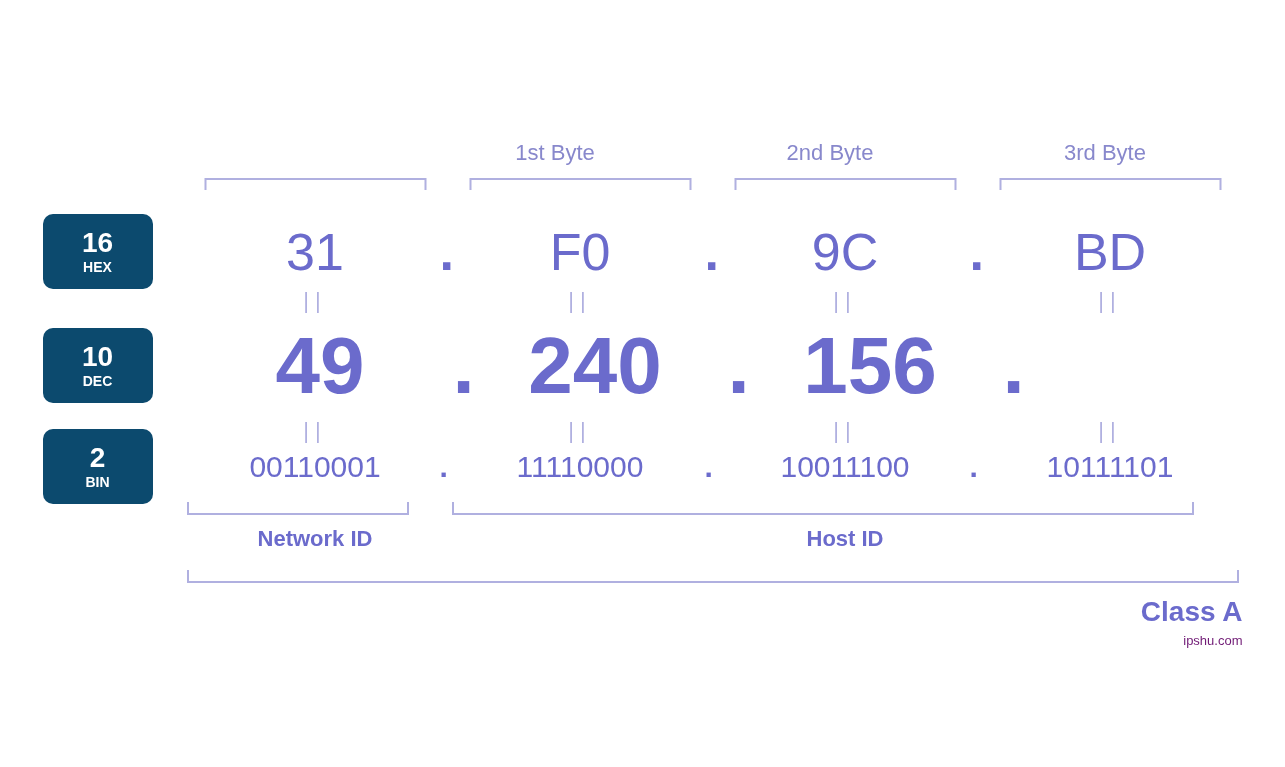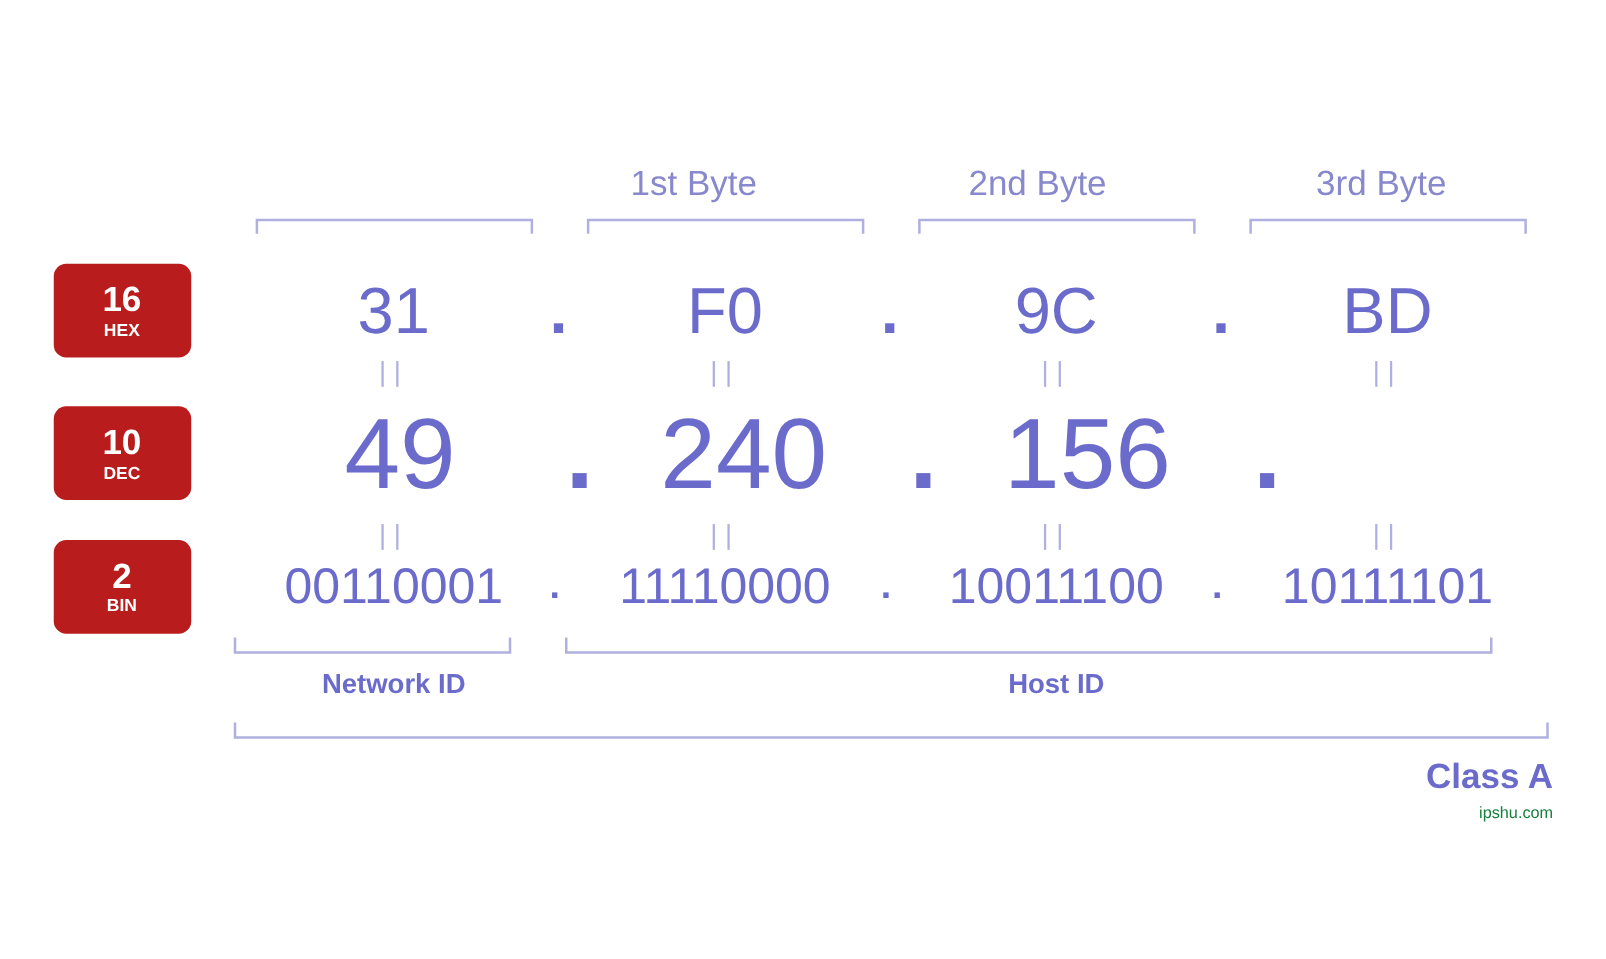--- a/index.html
+++ b/index.html
@@ -25,21 +25,21 @@
       display: flex;
       justify-content: flex-end;
       margin-bottom: 8px;
       padding-left: 140px;
     }
 
     .byte-label {
       width: 275px;
       text-align: center;
       color: #8888cc;
-      font-size: 28px;
+      font-size: 22px;
     }
 
     
     .bracket-row {
       display: flex;
       justify-content: flex-end;
       padding-left: 140px;
       margin-bottom: 30px;
     }
 
@@ -61,21 +61,21 @@
       align-items: center;
       padding-left: 140px;
       position: relative;
     }
 
     .base-badge {
       position: absolute;
       left: 0;
       width: 110px;
       height: 75px;
-      background: #b91c1c;
+      background: #0c4a6e;
       border-radius: 10px;
       display: flex;
       flex-direction: column;
       align-items: center;
       justify-content: center;
       color: white;
     }
 
     .base-badge .base-num {
       font-size: 28px;
@@ -91,22 +91,22 @@
     .cell {
       width: 275px;
       text-align: center;
     }
 
     .cell-value {
       color: #6b6bcc;
     }
 
     .cell-value.hex { font-size: 52px; }
-    .cell-value.dec { font-size: 80px; font-weight: normal; margin-top: 36px; }
-    .cell-value.bin { font-size: 40px; }
+    .cell-value.dec { font-size: 80px; font-weight: bold; margin-top: 36px; }
+    .cell-value.bin { font-size: 30px; }
 
     .dot {
       color: #6b6bcc;
       font-size: 52px;
       font-weight: bold;
       width: 0;
       position: relative;
       left: -8px;
     }
 
@@ -178,21 +178,21 @@
       font-size: 28px;
       font-weight: bold;
       text-align: right;
       flex: 1;
     }
 
     .watermark {
       position: absolute;
       bottom: -20px;
       right: 0;
-      color: #15803d;
+      color: #701a75;
       font-size: 13px;
     }
   </style>
 </head>
 <body>
 
 <div class="container">
 
   <div class="byte-labels">
     <div class="byte-label">1st Byte</div>

